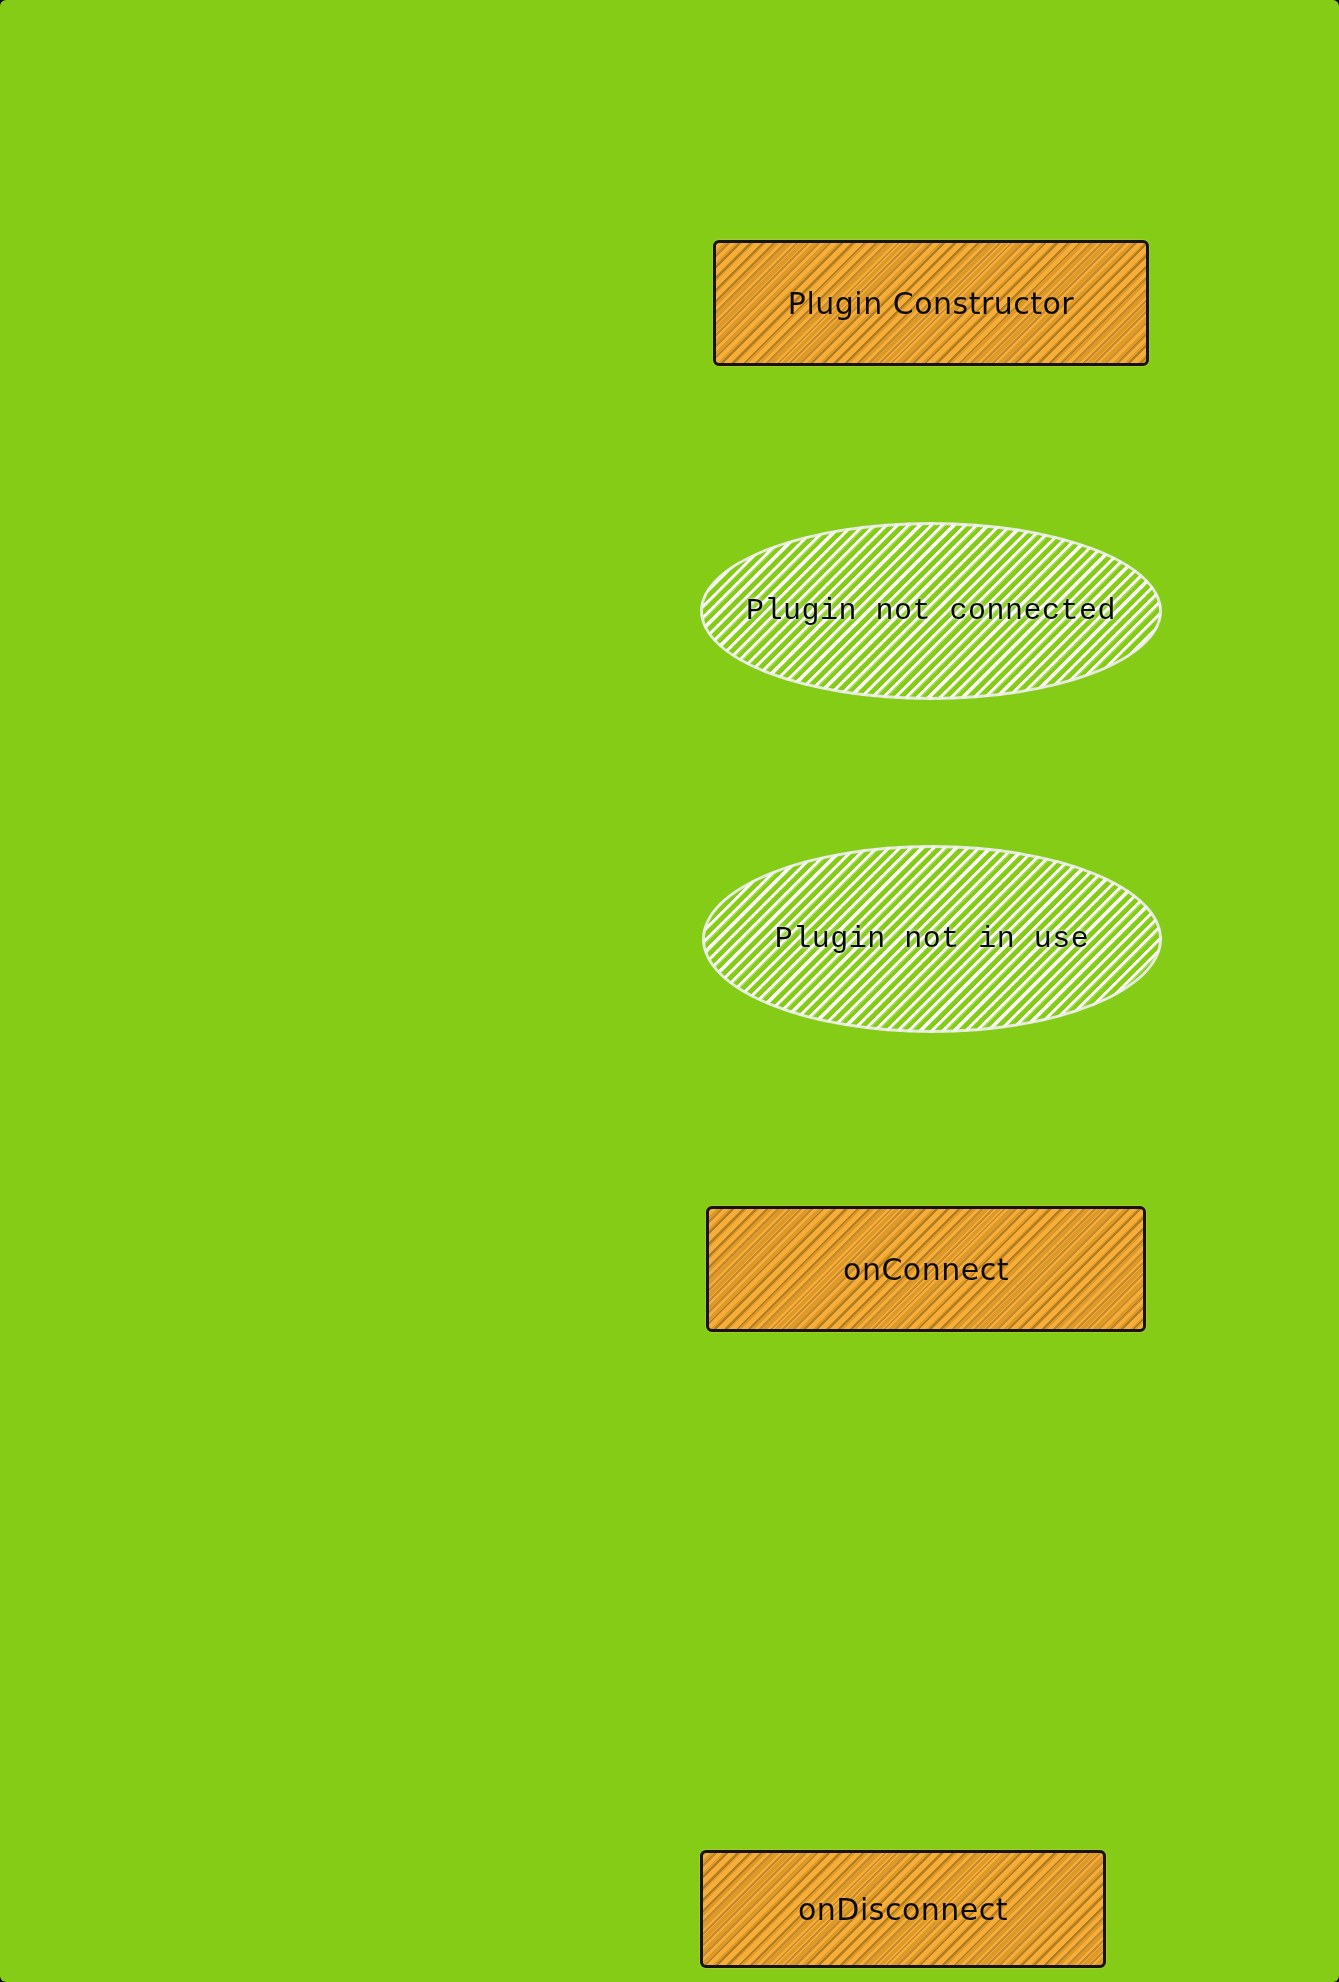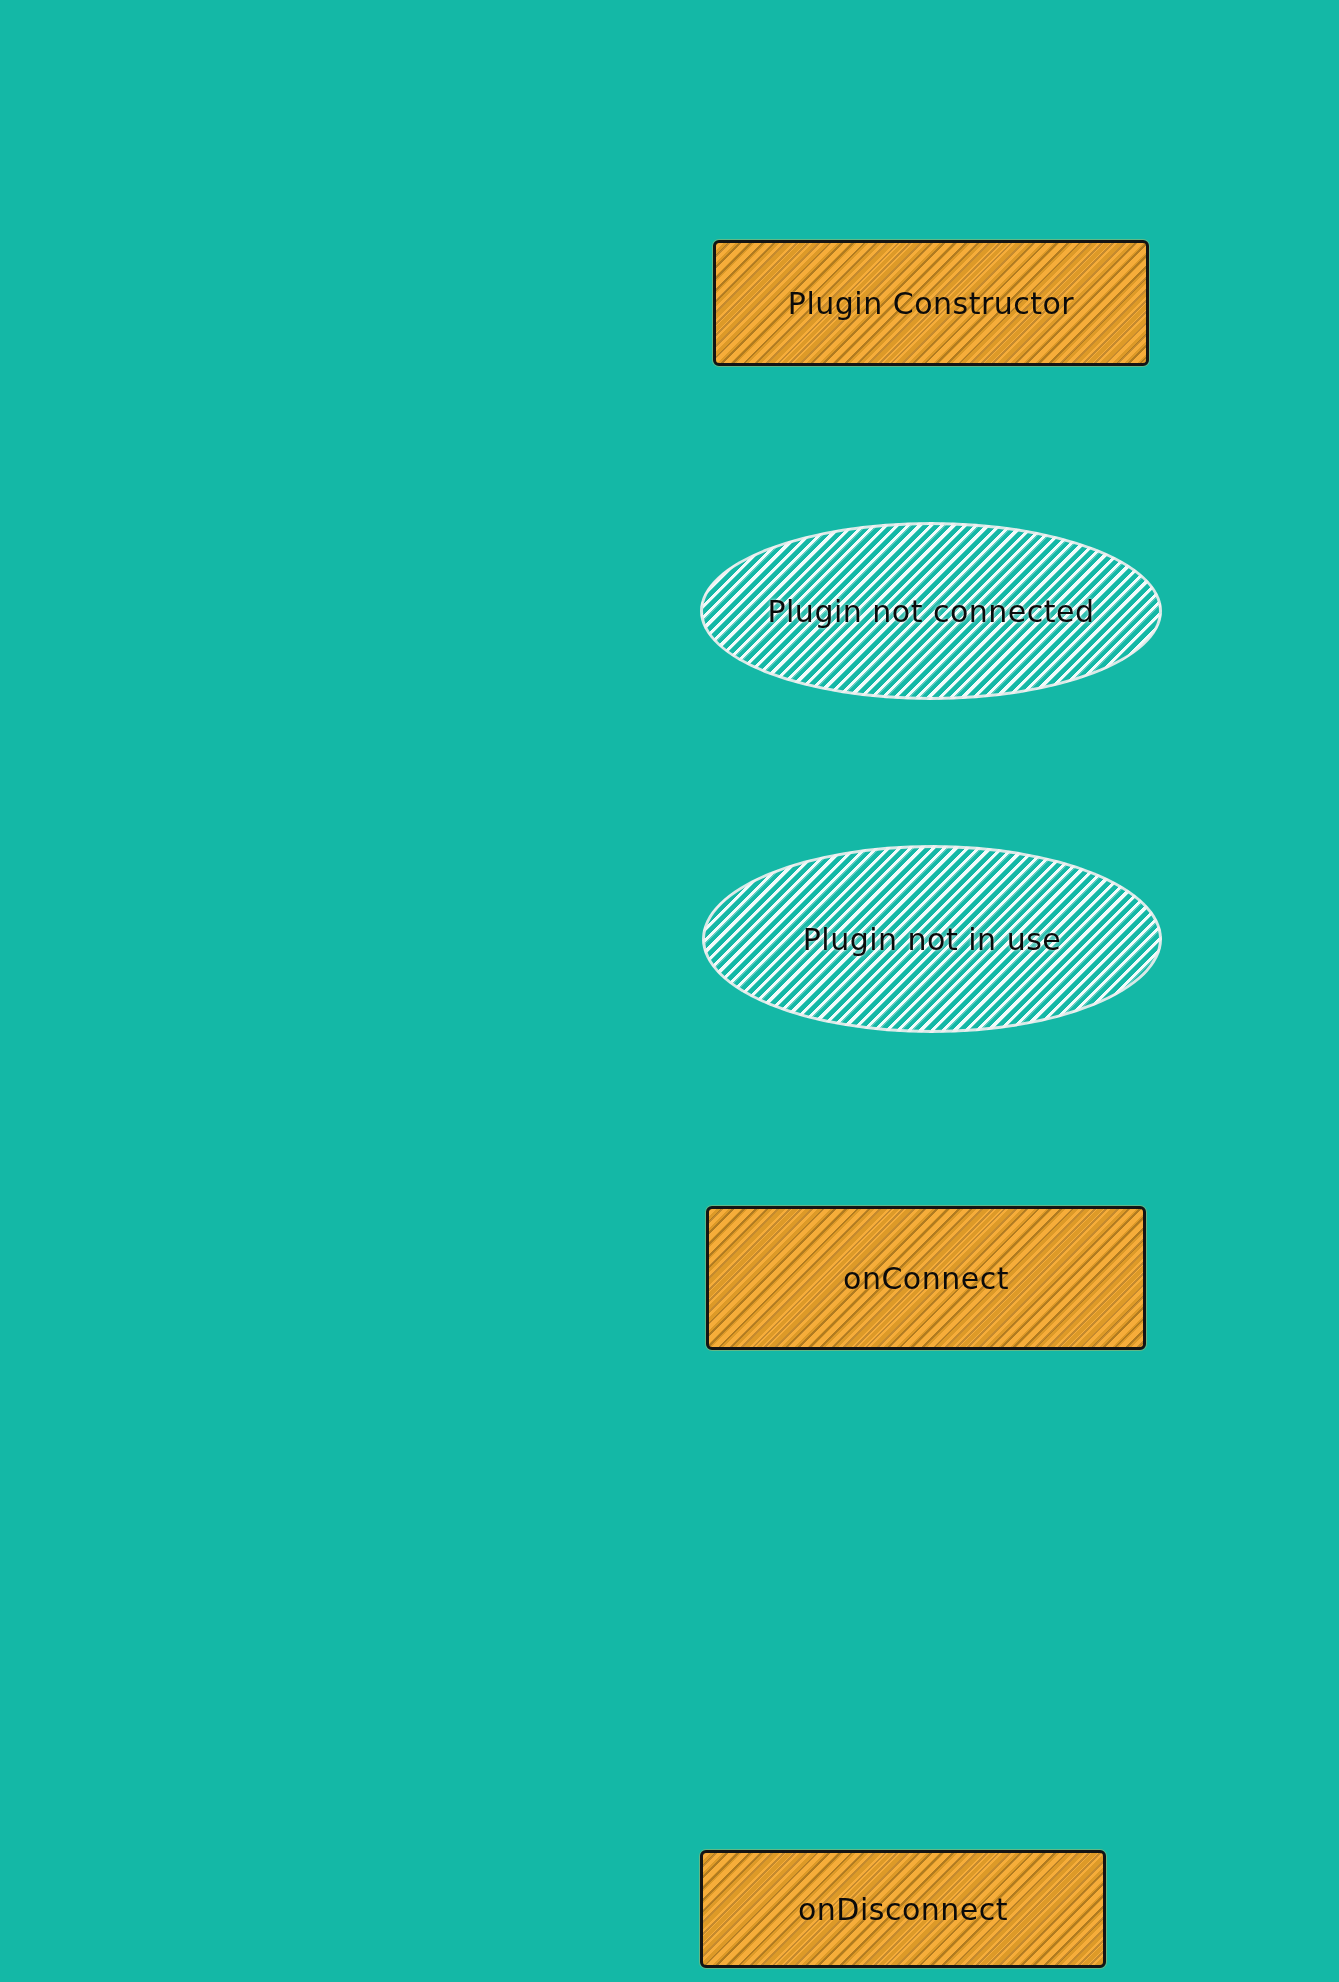--- a/index.html
+++ b/index.html
@@ -4,23 +4,24 @@
 <style>
   html, body {
     margin: 0;
     padding: 0;
     background: #000000;
   }
   .canvas {
     position: relative;
     width: 1339px;
     height: 1982px;
-    background: #14b8a6;
+    background: #84cc16;
     overflow: hidden;
     font-family: "DejaVu Sans", sans-serif;
+    border-radius: 6px;
   }
   .node {
     position: absolute;
     display: flex;
     align-items: center;
     justify-content: center;
     box-sizing: border-box;
     text-align: center;
   }
   
@@ -44,29 +45,30 @@
   }
   .label {
     color: #0b0b0b;
     font-size: 30px;
     letter-spacing: 0.5px;
     padding: 0 14px;
     line-height: 1.1;
   }
   .ellipse .label {
     text-shadow: 0 0 3px rgba(255,255,255,0.75), 0 0 6px rgba(255,255,255,0.45);
+    font-family: Liberation Mono, monospace;
   }
   .rect .label {
     text-shadow: 0 0 2px rgba(246,173,58,0.8);
   }
   
   .node-0 { left: 713px; top: 240px;  width: 436px; height: 126px; }  
   .node-1 { left: 700px; top: 522px;  width: 462px; height: 178px; }  
   .node-2 { left: 702px; top: 845px;  width: 460px; height: 188px; }  
-  .node-3 { left: 706px; top: 1206px; width: 440px; height: 144px; }  
+  .node-3 { left: 706px; top: 1206px; width: 440px; height: 126px; }  
   .node-4 { left: 715px; top: 1513px; width: 426px; height: 164px; }  
   .node-5 { left: 700px; top: 1850px; width: 406px; height: 118px; }  
 </style>
 </head>
 <body>
 
 <div class="canvas">
 
   <div class="node rect node-0">
     <span class="label">Plugin Constructor</span>

